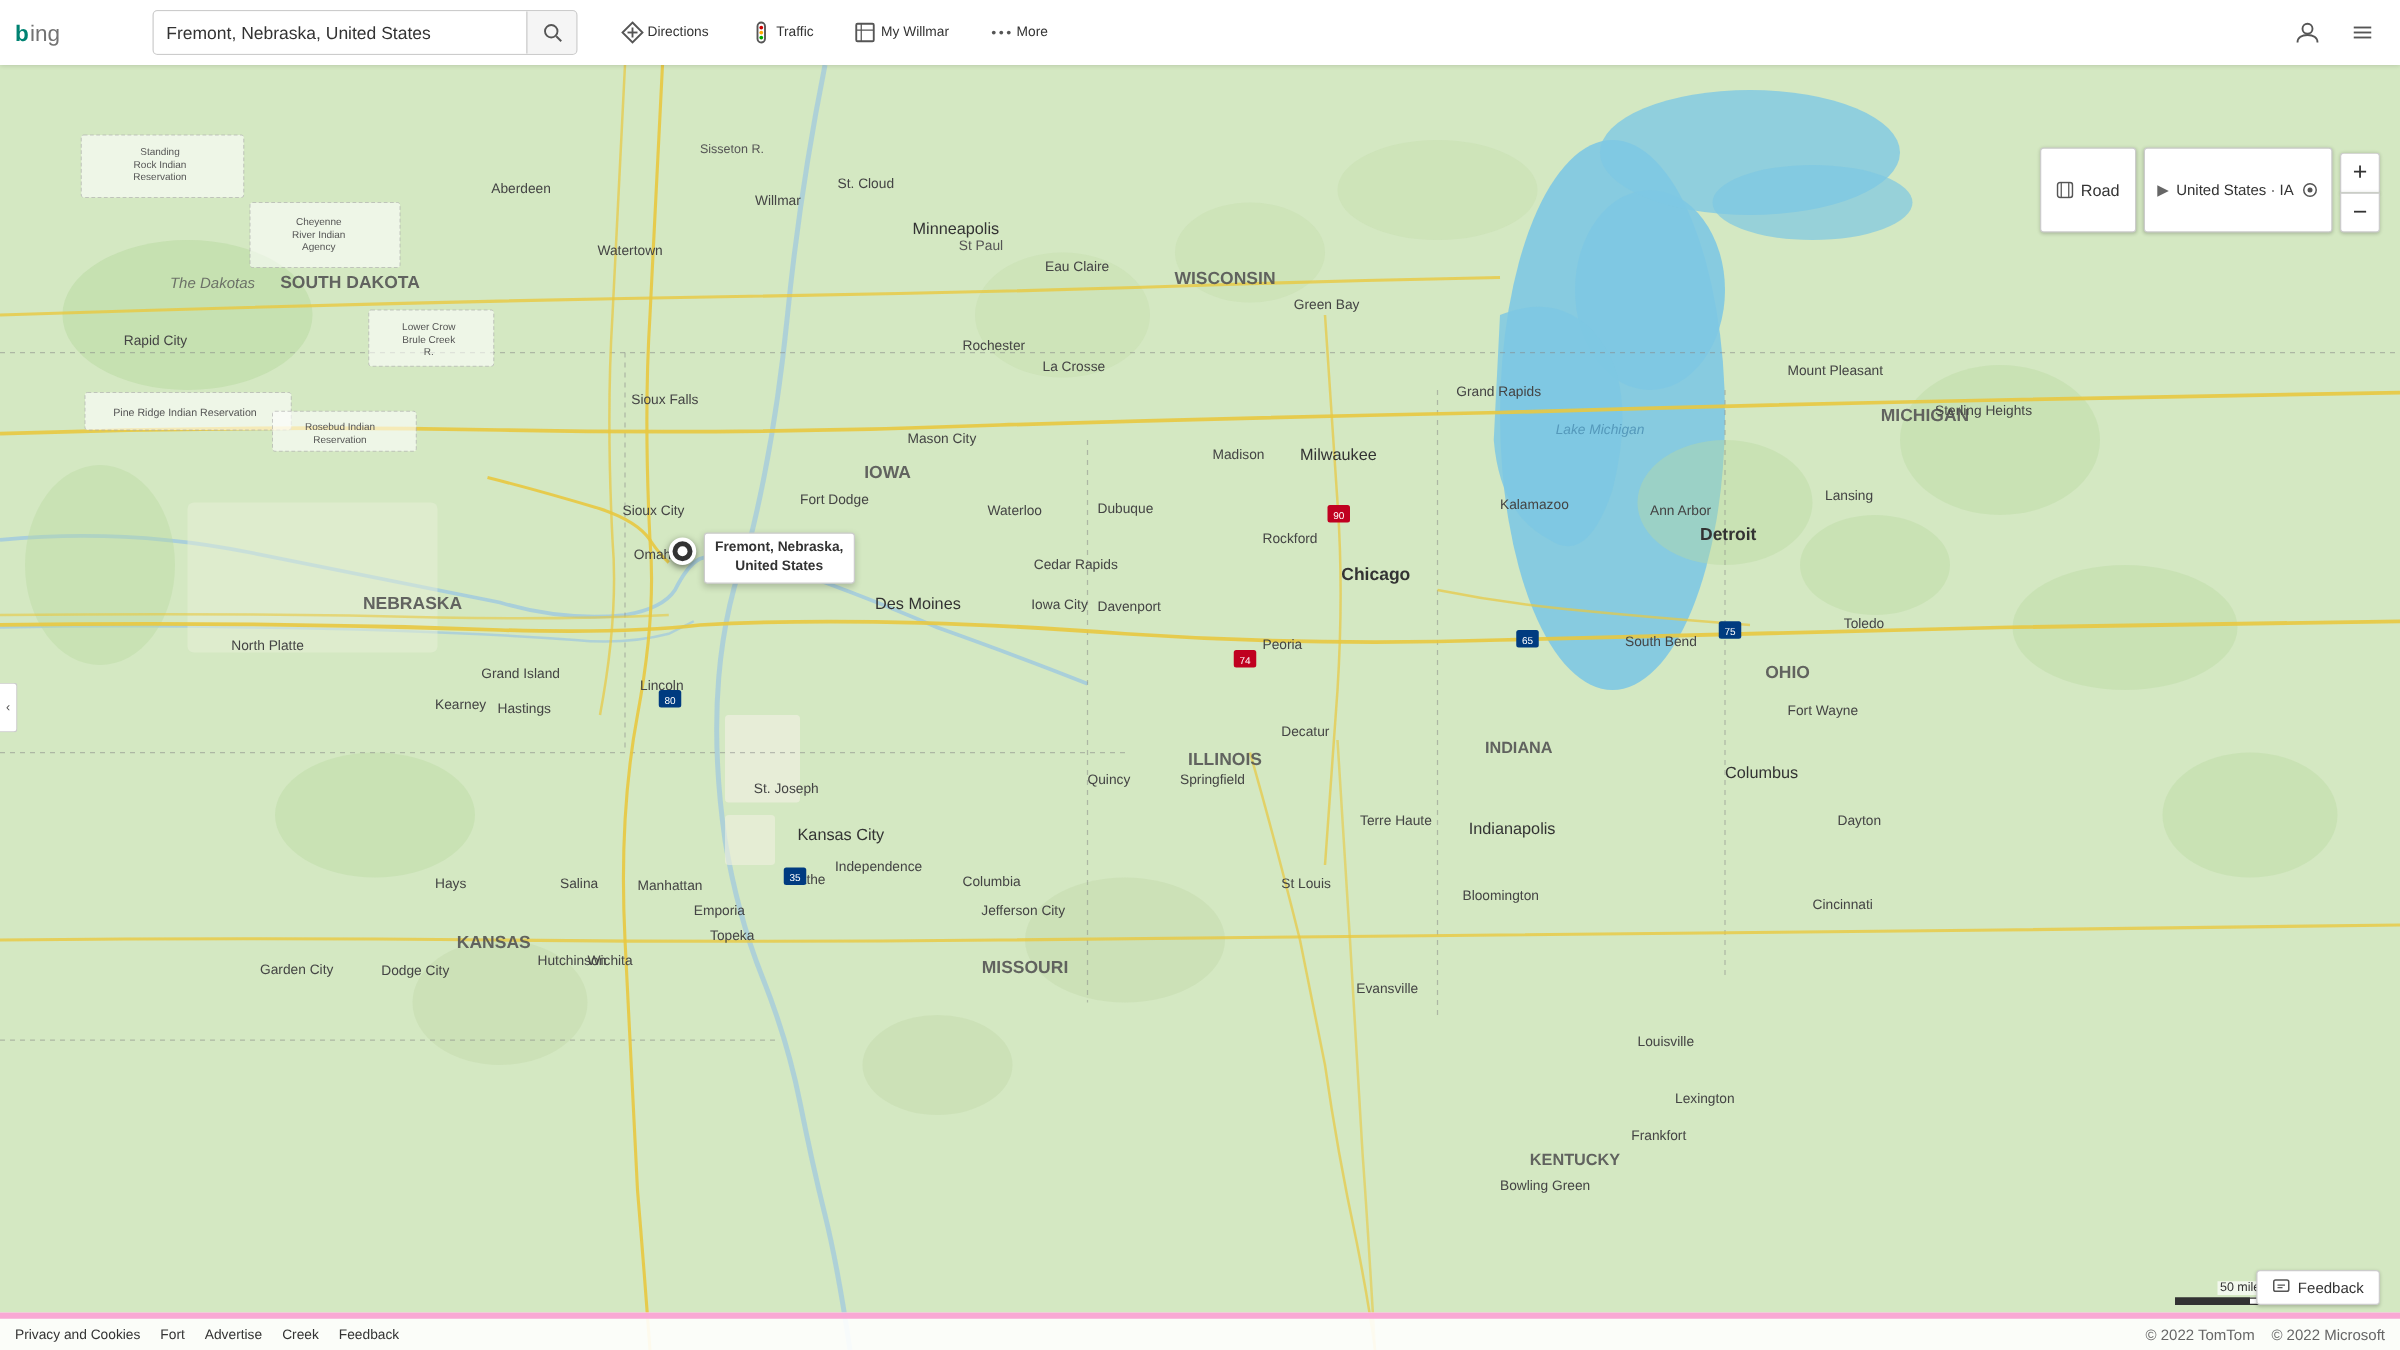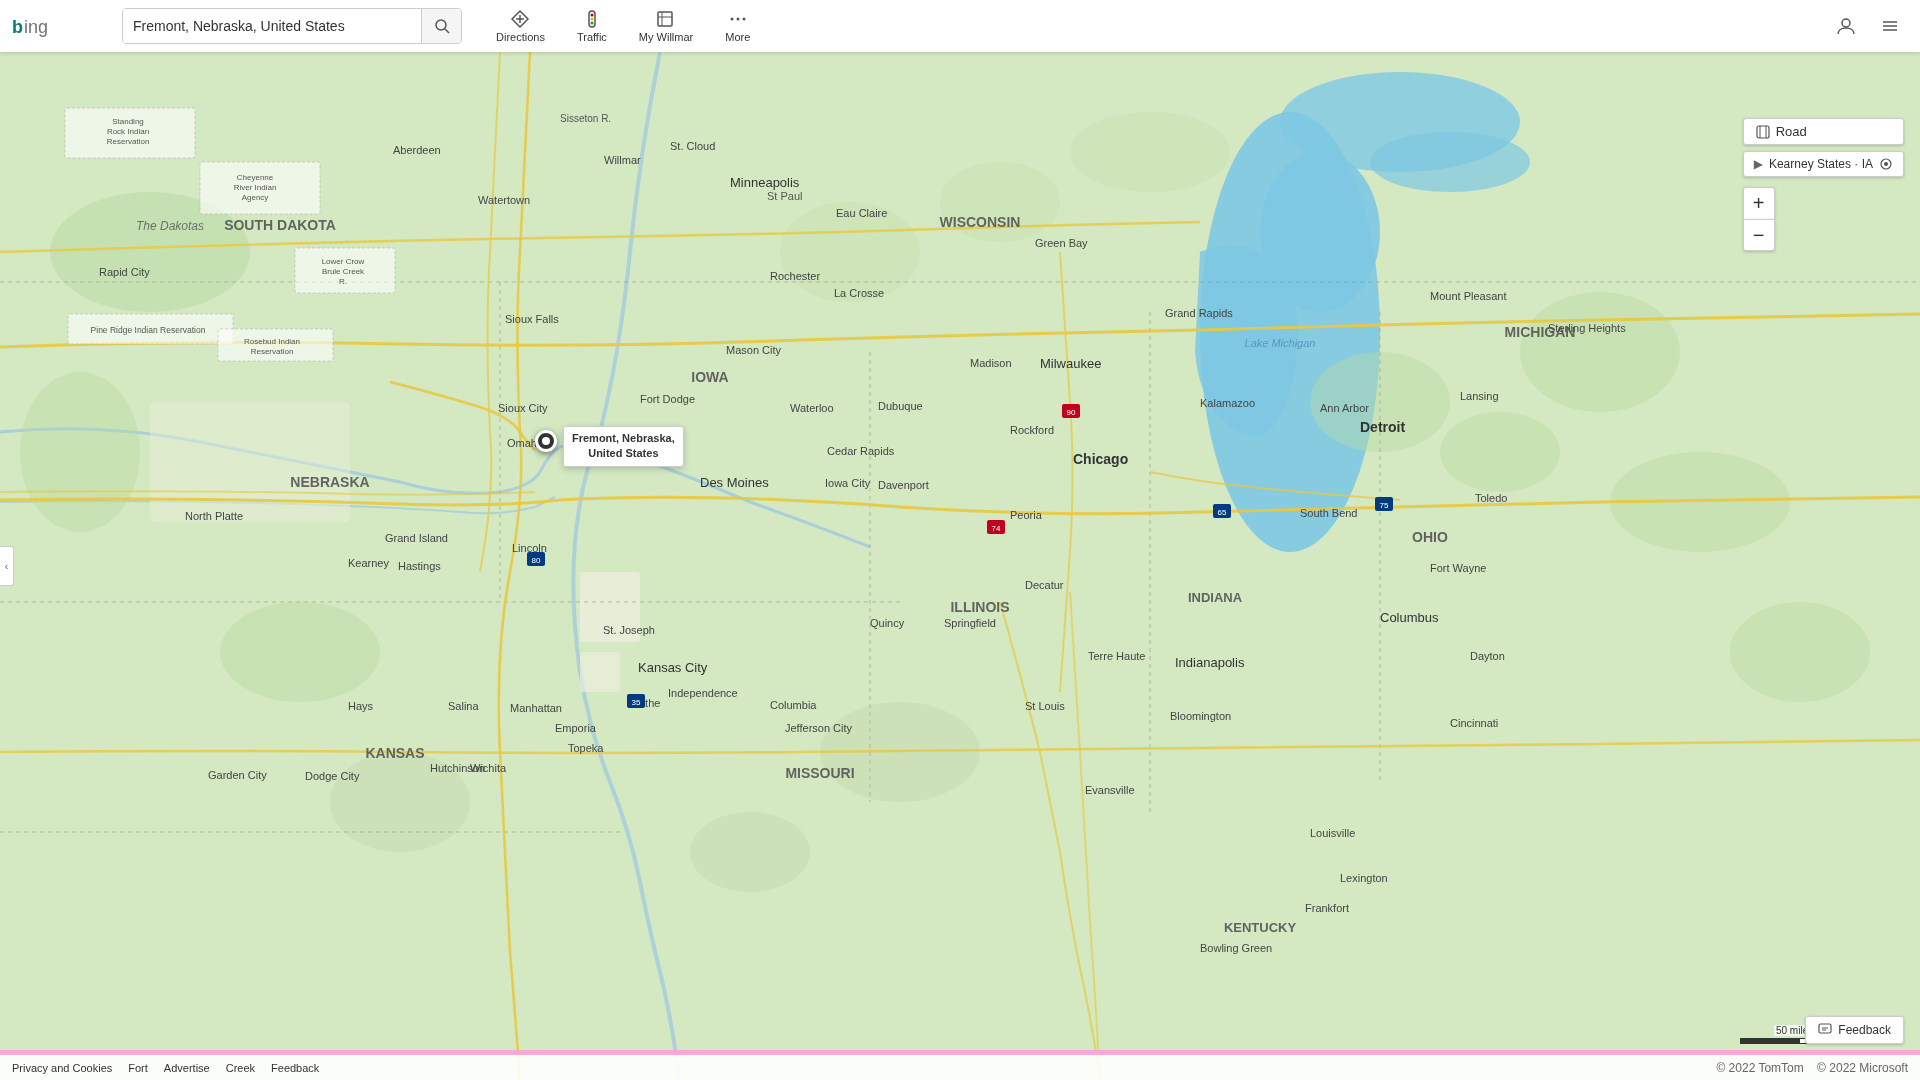--- a/index.html
+++ b/index.html
@@ -62,21 +62,21 @@
     }
 
     .nav-items {
       display: flex;
       align-items: center;
       margin-left: 8px;
       gap: 4px;
     }
     .nav-item {
       display: flex;
-      flex-direction: column;
+      flex-direction: row;
       align-items: center;
       justify-content: center;
       padding: 4px 14px;
       cursor: pointer;
       border-radius: 4px;
       gap: 2px;
       text-decoration: none;
       color: #333;
     }
     .nav-item .nav-label { font-size: 11px; color: #333; }
@@ -568,34 +568,34 @@
     <div id="location-label">
       <span>Fremont, Nebraska,</span><br>
       <span>United States</span>
     </div>
   </div>
 
   <div id="sidebar-toggle">
     <span>‹</span>
   </div>
 
-  <div style="position:absolute; right:16px; top:66px; z-index:50; display:flex; flex-direction:column; gap:6px;">
+  <div style="position:absolute; right:16px; top:66px; z-index:50; display:flex; flex-direction:row; gap:6px;">
 
     <div style="background:#fff; border:1px solid #ccc; border-radius:3px; padding:5px 12px; cursor:pointer; font-size:13px; color:#333; box-shadow:0 1px 3px rgba(0,0,0,0.2); display:flex; align-items:center; gap:6px;">
       <svg width="14" height="14" viewBox="0 0 14 14">
         <rect x="1" y="1" width="12" height="12" rx="2" fill="none" stroke="#555" stroke-width="1.2"></rect>
         <line x1="4" y1="1" x2="4" y2="13" stroke="#555" stroke-width="1"></line>
         <line x1="10" y1="1" x2="10" y2="13" stroke="#555" stroke-width="1"></line>
       </svg>
       <span>Road</span>
     </div>
 
     <div style="background:#fff; border:1px solid #ccc; border-radius:3px; padding:5px 10px; cursor:pointer; font-size:12px; color:#333; box-shadow:0 1px 3px rgba(0,0,0,0.2); display:flex; align-items:center; gap:6px;">
       <span style="color:#666;">▶</span>
-      <span>Kearney States · IA</span>
+      <span>United States · IA</span>
       <svg width="14" height="14" viewBox="0 0 14 14" style="margin-left:auto">
         <circle cx="7" cy="7" r="5" fill="none" stroke="#555" stroke-width="1.2"></circle>
         <circle cx="7" cy="7" r="2" fill="#555"></circle>
       </svg>
     </div>
 
     <div class="zoom-controls" style="margin-top:4px;">
       <button class="zoom-btn">+</button>
       <button class="zoom-btn">−</button>
     </div>

